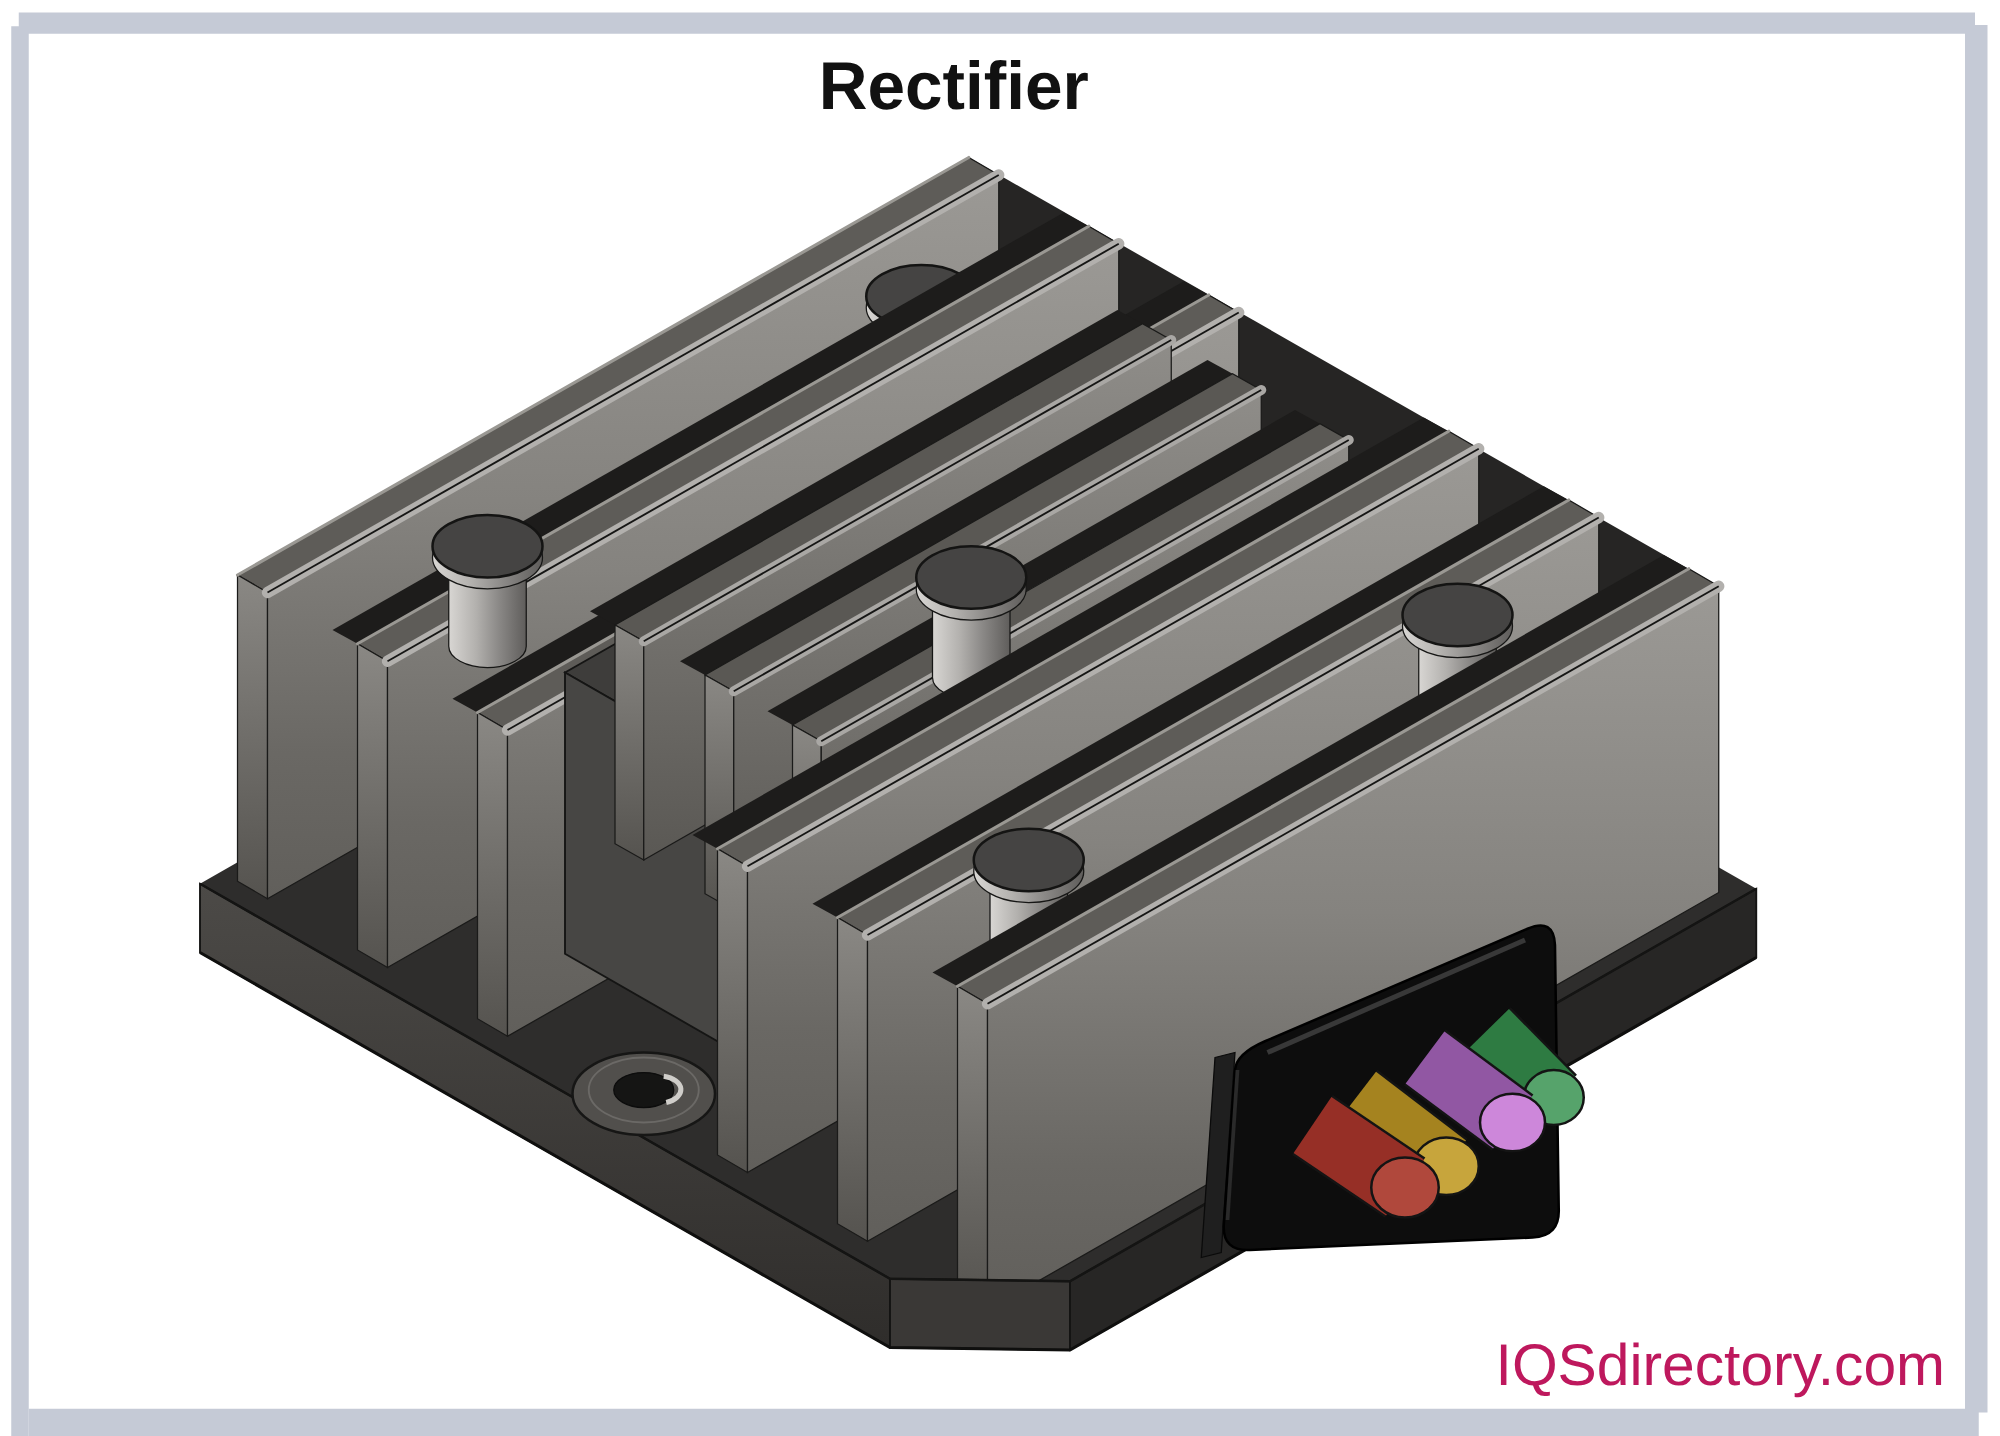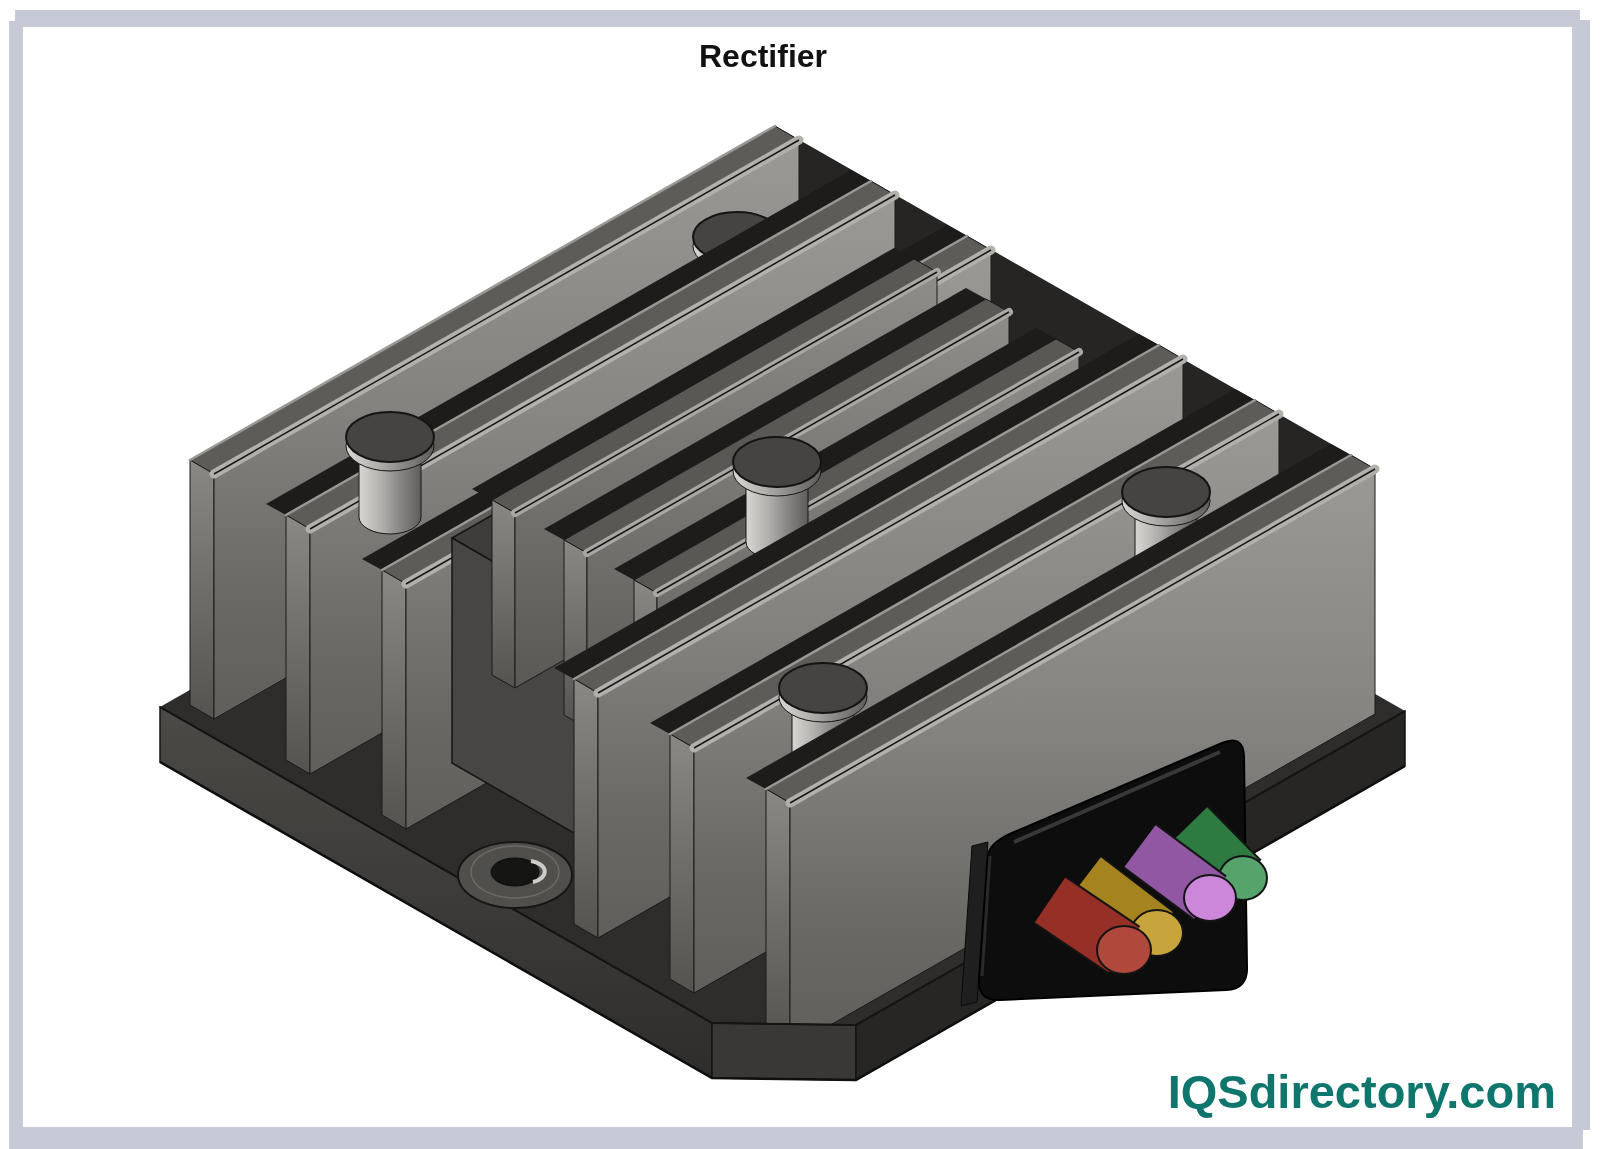--- a/index.html
+++ b/index.html
@@ -4,23 +4,23 @@
 <style>
   html,body{margin:0;padding:0;background:#ffffff;}
   .page{position:relative;width:1600px;height:1149px;background:#ffffff;overflow:hidden;
         font-family:"Liberation Sans", sans-serif;}
   .frame-bar{position:absolute;background:#c5cad6;}
   .frame-top{left:15px;top:10px;width:1565px;height:17px;}
   .frame-right{left:1572px;top:20px;width:18px;height:1110px;}
   .frame-left{left:9px;top:21px;width:14px;height:1128px;}
   .frame-bottom{left:23px;top:1127px;width:1560px;height:22px;}
   .title{position:absolute;top:38px;left:0;width:1526px;text-align:center;
-         font-size:32px;font-weight:bold;color:#111;letter-spacing:0px;}
+         font-size:54px;font-weight:bold;color:#111;letter-spacing:0px;}
   .watermark{position:absolute;top:1064px;right:44px;
-         font-size:47px;font-weight:bold;color:#0f766e;}
+         font-size:47px;font-weight:normal;color:#be185d;}
   svg{position:absolute;left:0;top:0;}
 </style>
 </head>
 <body>
 
 <div class="page">
 
   <div class="frame-bar frame-top"></div>
   <div class="frame-bar frame-left"></div>
   <div class="frame-bar frame-right"></div>

